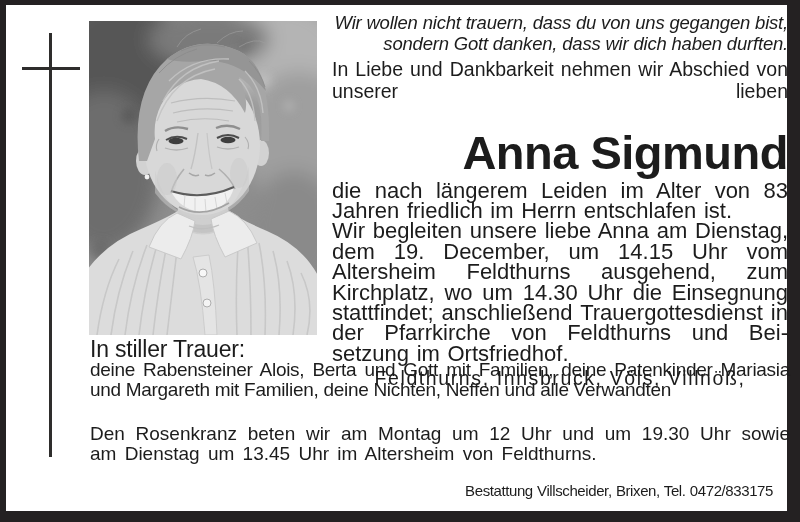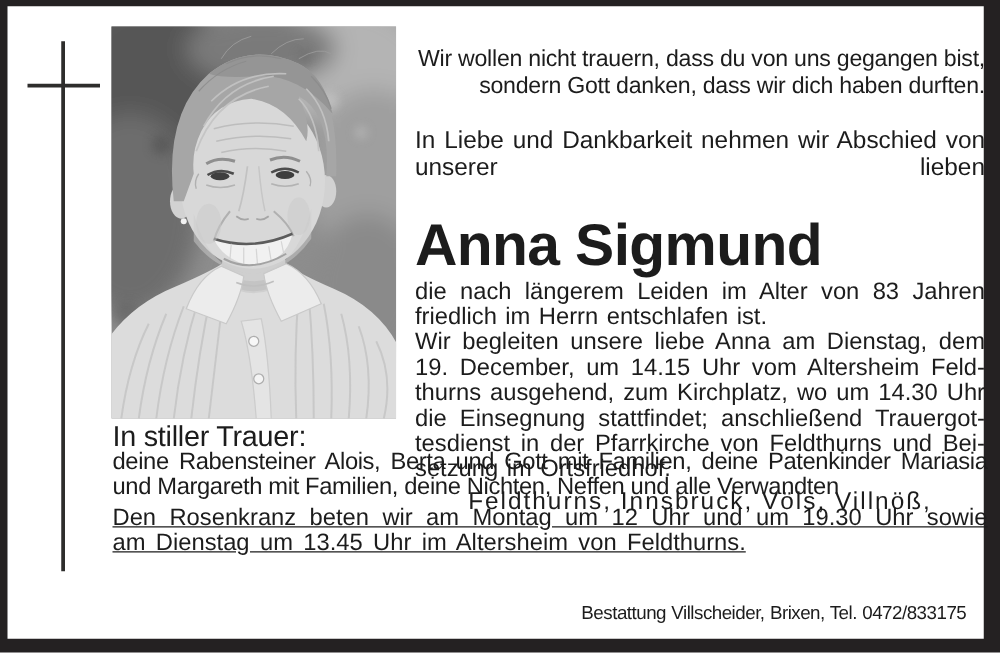--- a/index.html
+++ b/index.html
@@ -17,50 +17,50 @@
   }
   
   .cross-v{position:absolute;left:43px;top:28px;width:3px;height:424px;background:#2e2d2c;}
   .cross-h{position:absolute;left:16px;top:62px;width:58px;height:3px;background:#2e2d2c;}
   
   .photo{position:absolute;left:83px;top:16px;width:228px;height:314px;overflow:hidden;}
   .photo svg{display:block;}
   
   .rightcol{position:absolute;left:326px;top:7px;width:456px;}
   .quote{
-    text-align:right;
-    font-size:18.5px;line-height:21px;letter-spacing:-0.2px;margin-top:24px;
+    font-style:italic;text-align:right;
+    font-size:18.5px;line-height:21px;letter-spacing:-0.2px;
   }
   .intro{
-    margin-top:24px;font-size:19.5px;line-height:21.5px;
+    margin-top:5px;font-size:19.5px;line-height:21.5px;
     text-align:justify;text-justify:inter-word;
   }
   .intro::after{content:"";display:inline-block;width:100%;}
   .name{
-    font-size:47px;font-weight:bold;text-align:left;
+    font-size:47px;font-weight:bold;text-align:right;
     letter-spacing:-0.5px;line-height:52px;margin:3px 0 2px 0;
   }
   .obit p{
-    margin:0;font-size:19px;line-height:20.4px;
+    margin:0;font-size:22px;line-height:20.4px;
     text-align:justify;text-justify:inter-word;
     word-spacing:1.5px;
   }
   .places{
     margin-top:4px;font-size:19.5px;line-height:21px;letter-spacing:1.6px;text-align:center;
   }
   .dateline{font-size:19.5px;line-height:21px;word-spacing:1px;}
   
   .bottom{position:absolute;left:84px;top:334px;width:700px;}
   .mourn-label{font-size:23px;line-height:21px;letter-spacing:-0.2px;}
   .family,.rosary,.thanks{
     margin:0;font-size:19px;line-height:20.4px;letter-spacing:-0.3px;
     text-align:justify;text-justify:inter-word;
   }
   .family b,.bold{font-weight:normal;}
-  .rosary{margin-top:4px;word-spacing:3px;letter-spacing:0;text-decoration:underline;}
+  .rosary{margin-top:23px;word-spacing:3px;letter-spacing:0;}
   .thanks{margin-top:8px;letter-spacing:-0.6px;}
   .undertaker{
     position:absolute;right:14px;bottom:12px;
     font-size:15px;letter-spacing:-0.4px;word-spacing:0.5px;
     white-space:nowrap;
   }
 </style>
 </head>
 <body>
 

